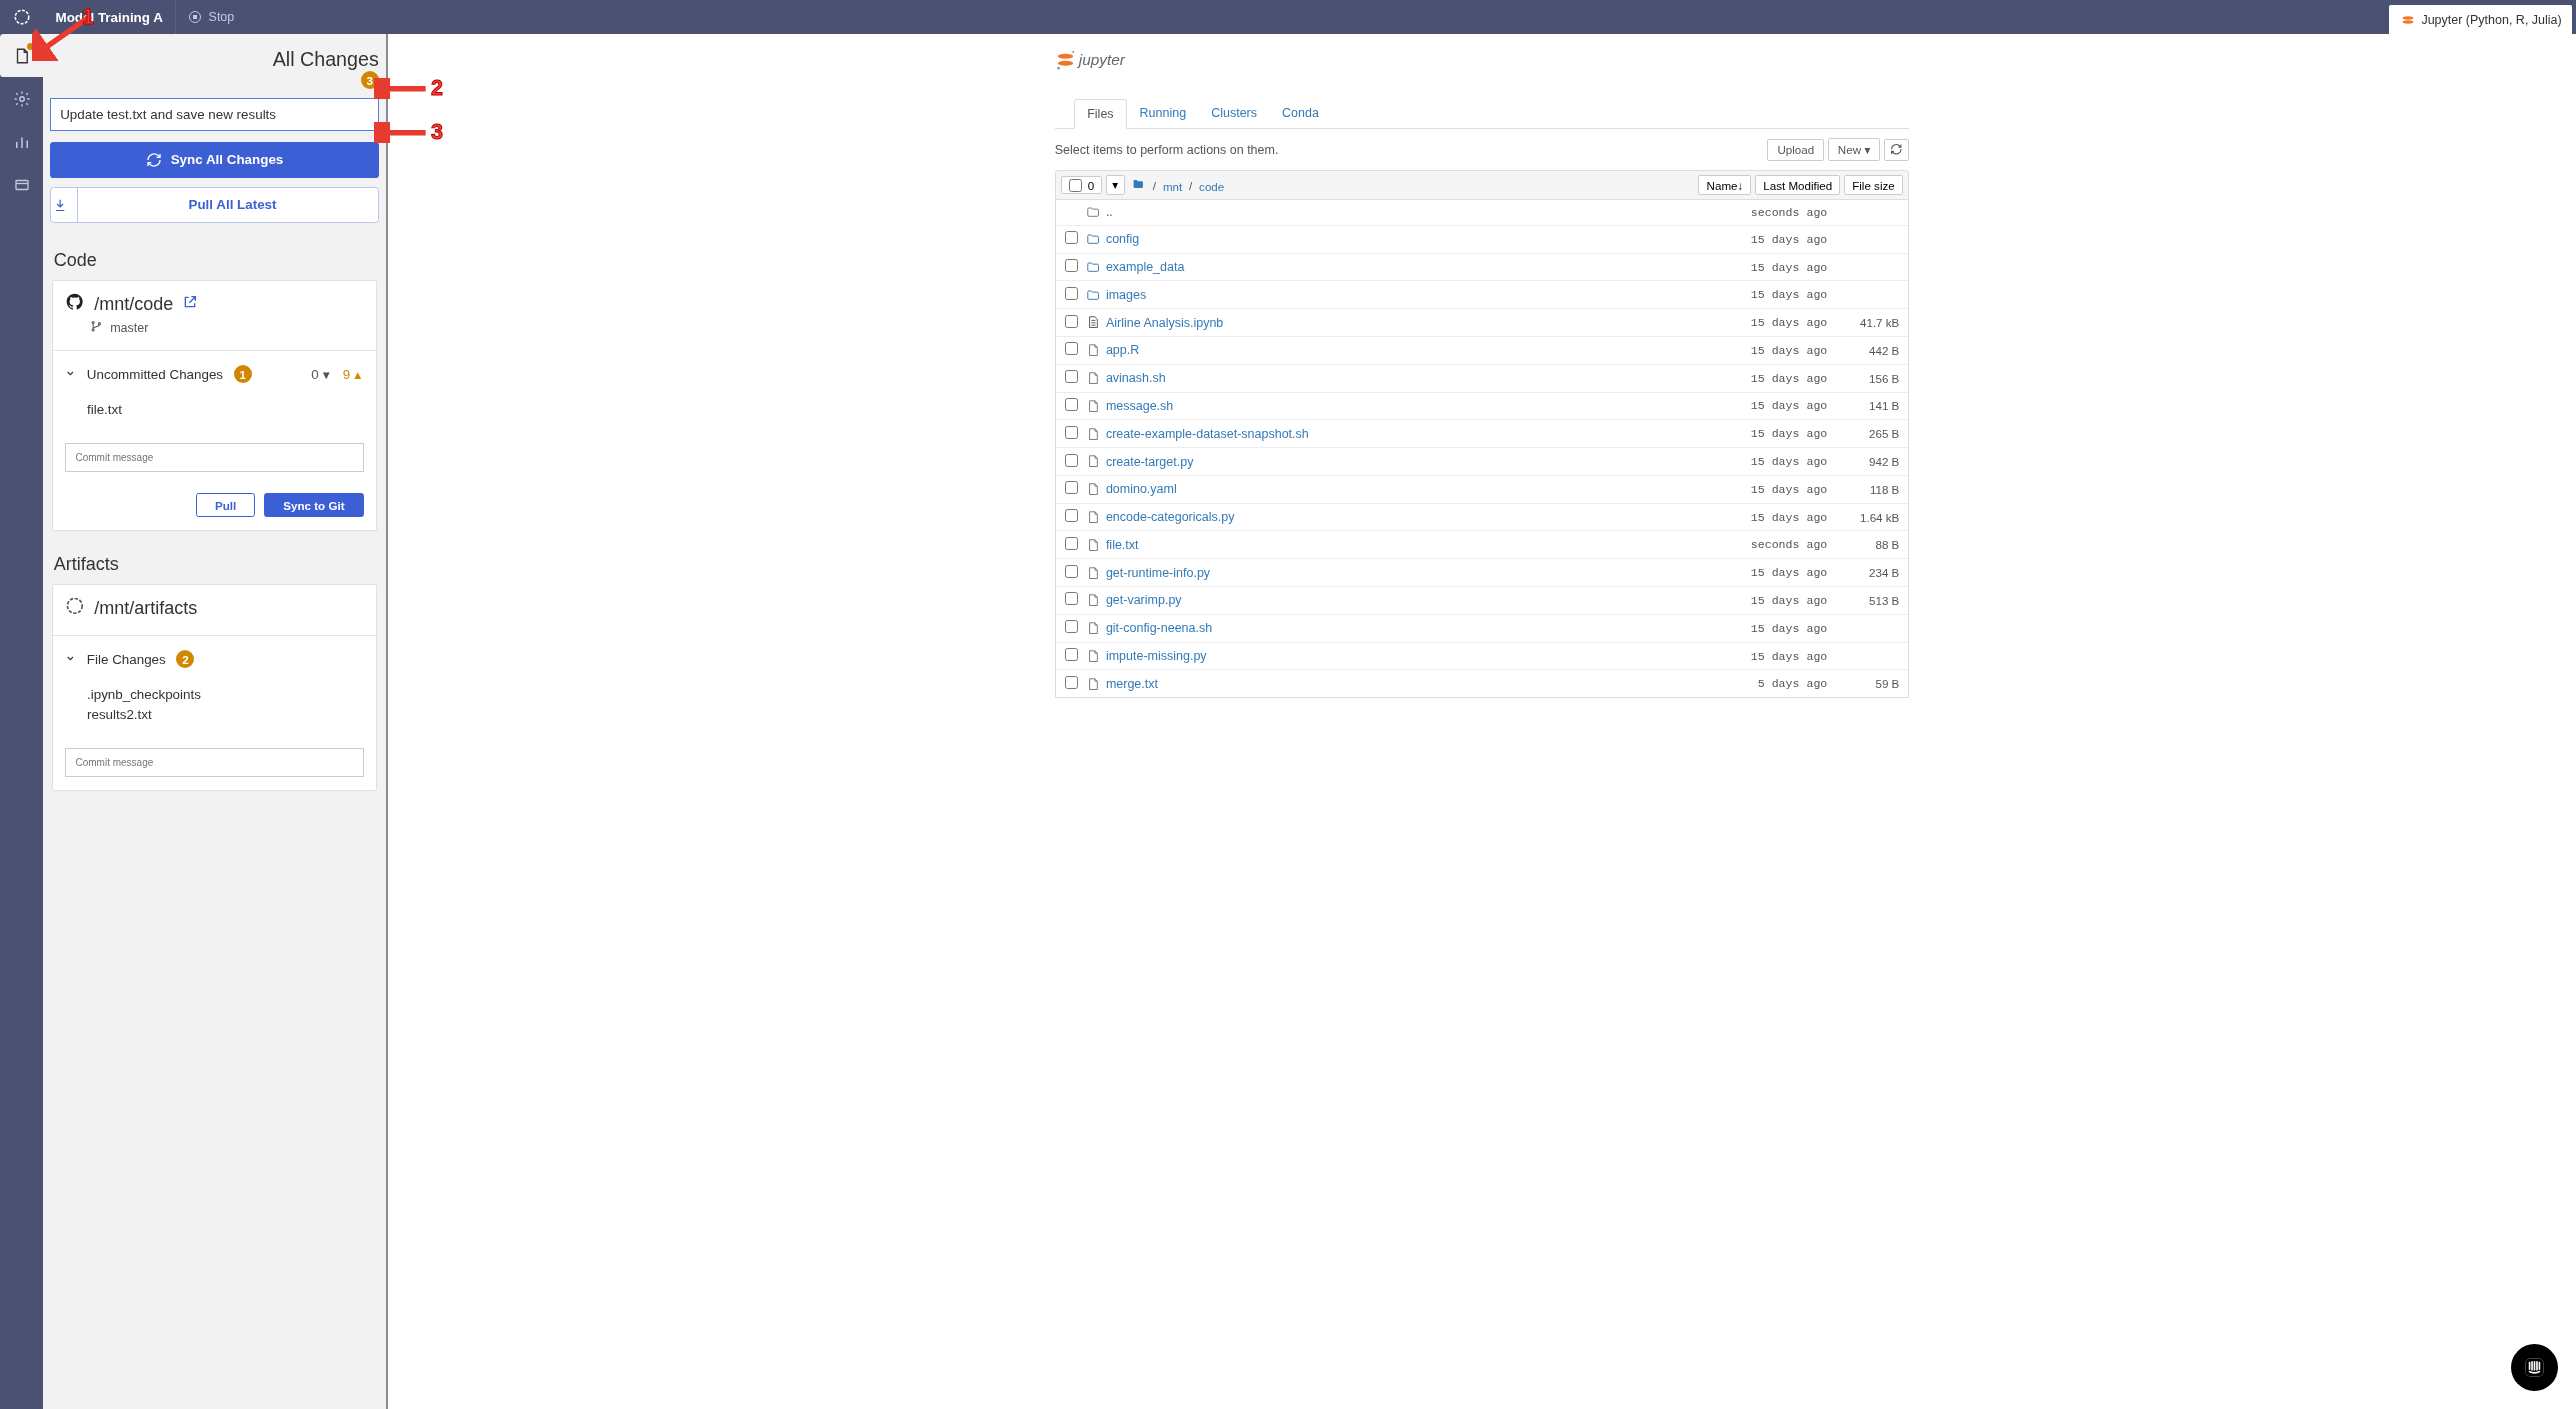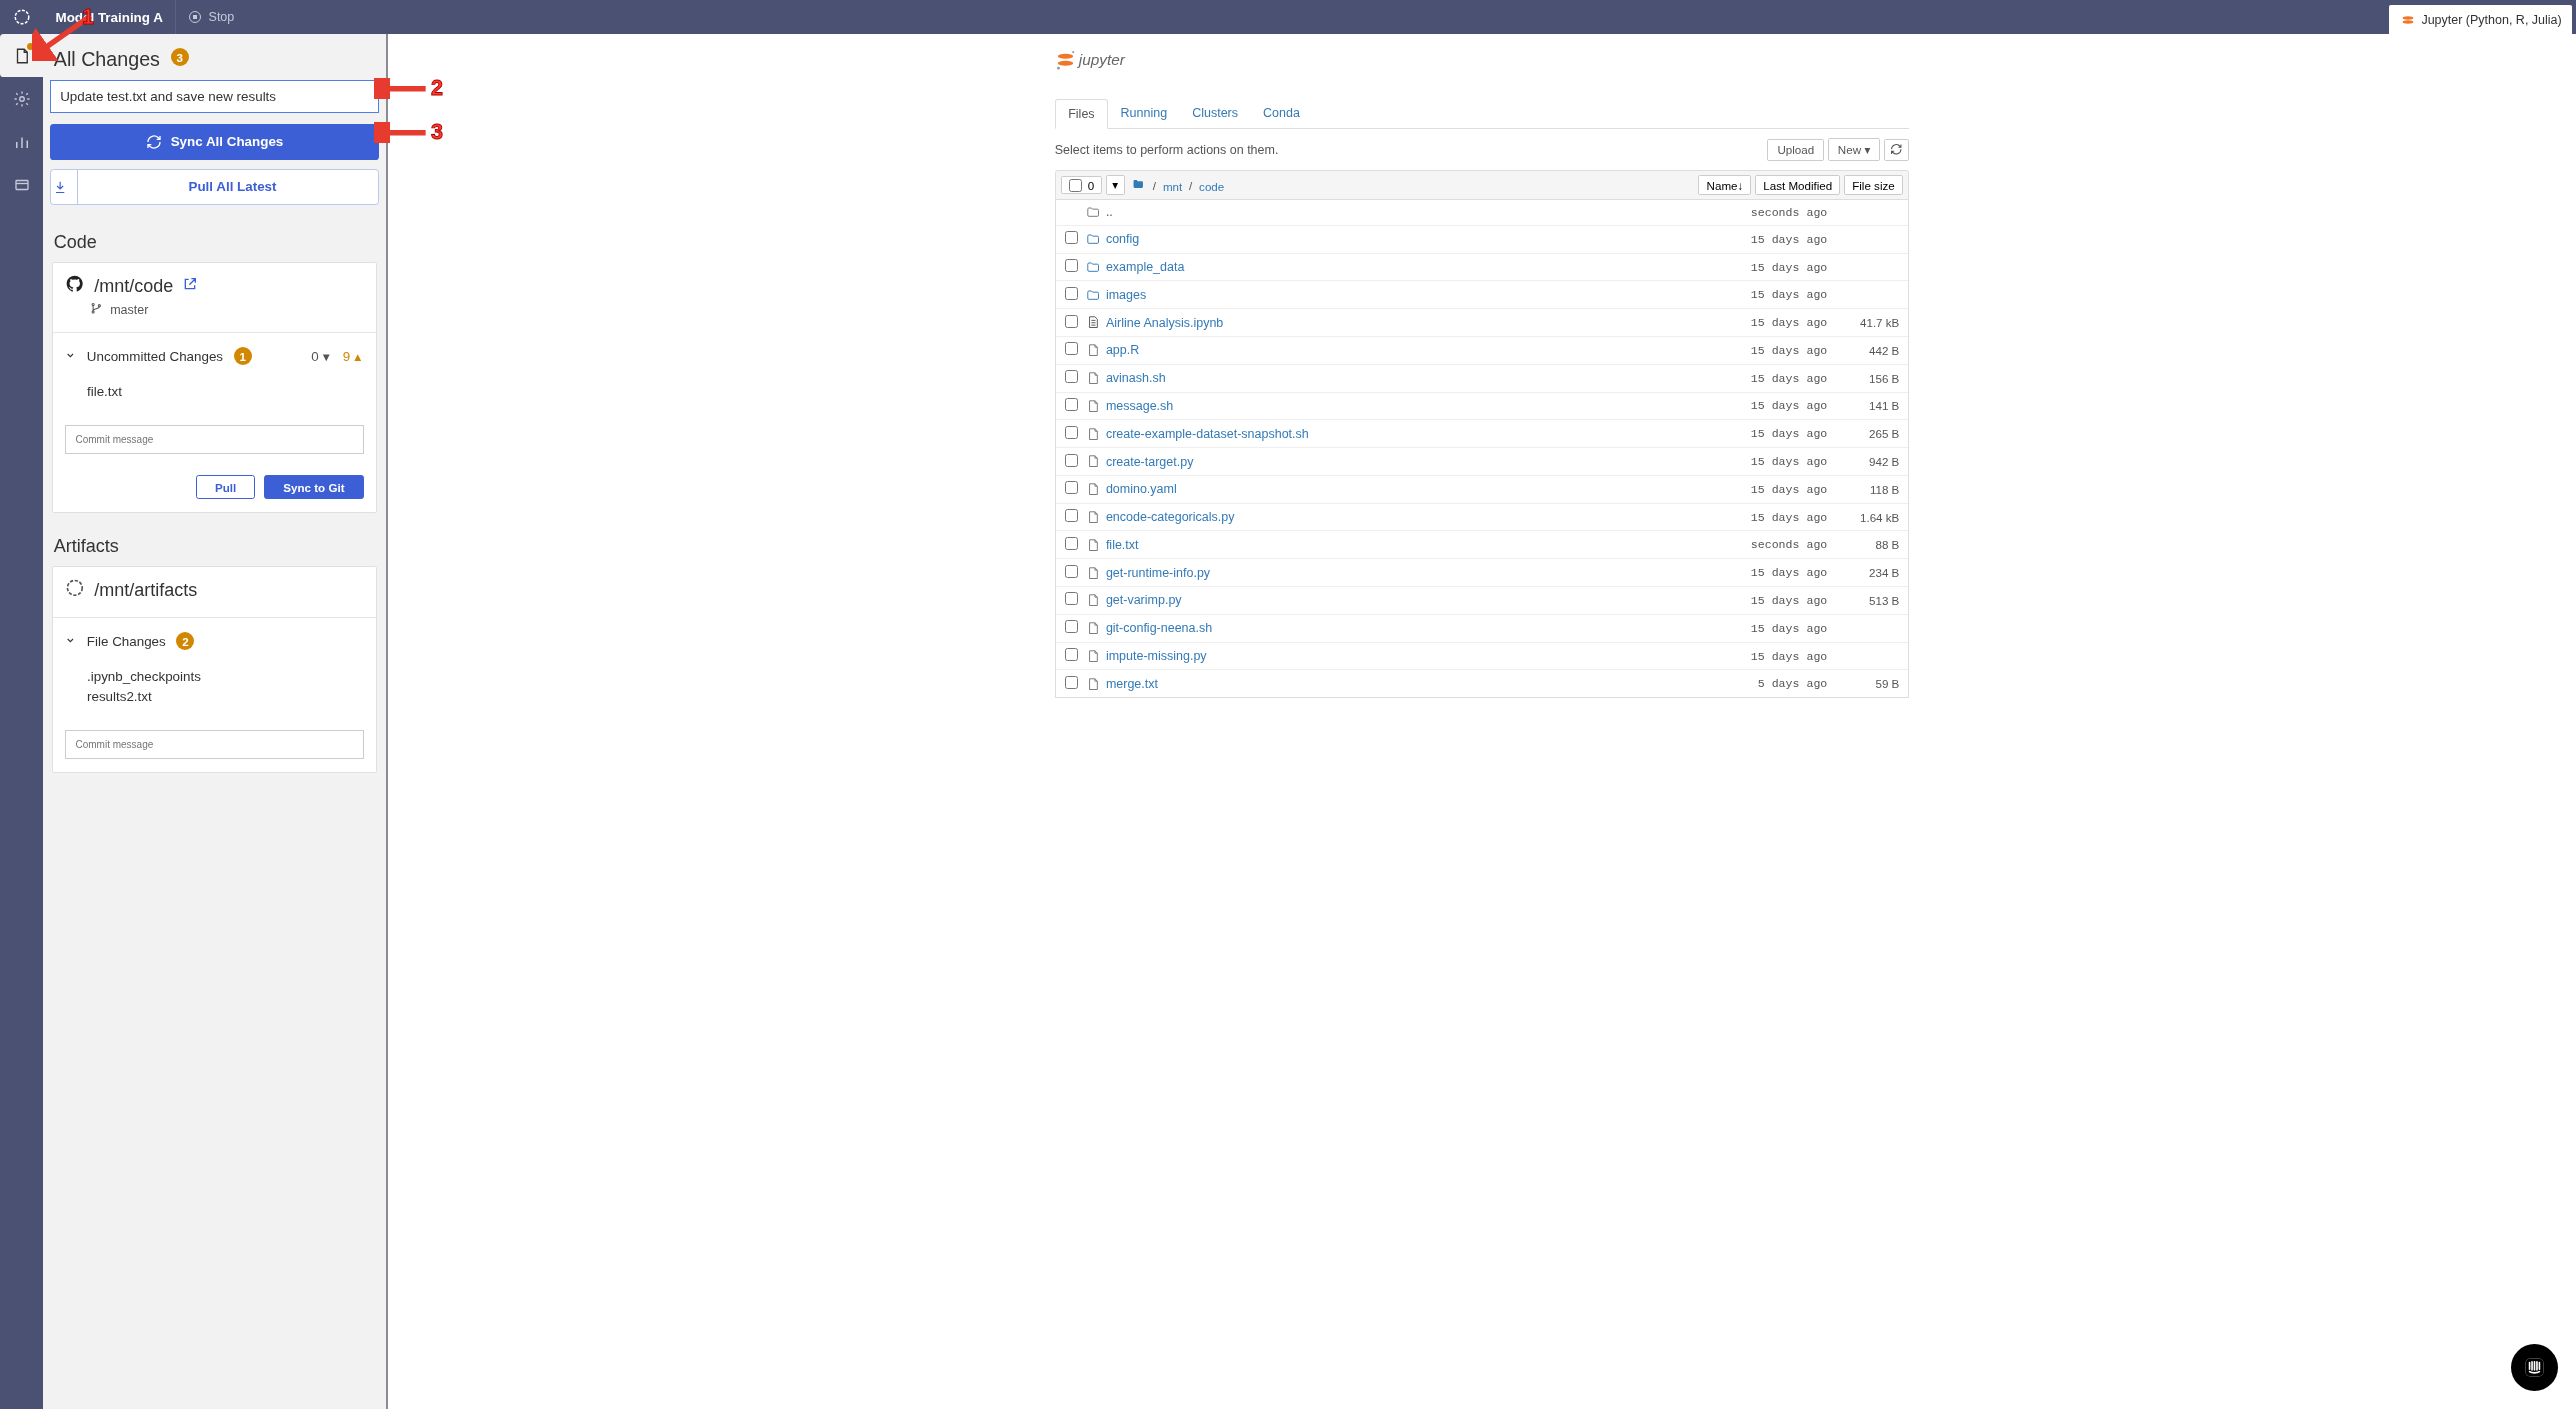--- a/index.html
+++ b/index.html
@@ -22,21 +22,21 @@
 .rail { width: 43px; background: #4b5173; display: flex; flex-direction: column; align-items: center; padding-top: 0; }
 .rail .rail-item { width: 100%; height: 43px; display: flex; align-items: center; justify-content: center; position: relative; }
 .rail .rail-item.active { background: #f2f2f2; border-radius: 3.6px 0 0 3.6px; }
 .rail .rail-item svg { width: 18px; height: 18px; stroke: #c5c9dd; fill: none; }
 .rail .rail-item.active svg { stroke: #333; }
 .rail .dot { width: 7.2px; height: 7.2px; background: #d18700; border-radius: 50%; position: absolute; top: 9px; right: 9px; }
 
 
 .sidebar { width: 345px; background: #f2f2f2; border-right: 2.7px solid #8b8b93; overflow-y: auto; }
 .sidebar-inner { padding: 10.7px 7.2px; }
-.all-changes-hdr { display: flex; align-items: flex-start; padding: 3.6px 0 9px 3.6px; font-size: 19.7px; font-weight: 400; color: #333; }
+.all-changes-hdr { display: flex; align-items: flex-end; padding: 3.6px 0 9px 3.6px; font-size: 19.7px; font-weight: 400; color: #333; flex-direction: column; }
 .badge { background: #d18700; color: #fff; border-radius: 9px; min-width: 18px; height: 18px; display: inline-flex; align-items: center; justify-content: center; font-size: 11.6px; font-weight: 600; margin-left: 10.7px; padding: 0 5.4px;}
 .msg-input { width: 100%; padding: 8px 9px; border: 0.9px solid #4f7fe3; background: #fff; font-size: 13.4px; color: #333; margin-bottom: 10.7px; outline: none; }
 .btn { width: 100%; height: 36px; border-radius: 3.6px; font-size: 13.4px; font-weight: 600; display: flex; align-items: center; justify-content: center; margin-bottom: 9px; cursor: pointer; }
 .btn-primary { background: #3d5fd6; color: #fff; border: none; }
 .btn-primary .icon-slot { margin-right: 9px; display: inline-flex; }
 .btn-outline { background: #fff; color: #3d5fd6; border: 0.9px solid #b9c7ee; }
 .btn-outline .icon-slot { width: 36px; display: inline-flex; justify-content: center; border-right: 0.9px solid #b9c7ee; margin-right: 9px; height: 100%; align-items: center; margin-left: -9px;}
 .btn-outline .label-wrap { flex:1; display:flex; justify-content:center; }
 
 .section-title { font-size: 18px; color: #333; padding: 18px 3.6px 9px; }
@@ -65,21 +65,21 @@
 .btn-sm.outline { background: #fff; border: 0.9px solid #3d5fd6; color: #3d5fd6; }
 .btn-sm.solid { background: #3d5fd6; border: 0.9px solid #3d5fd6; color: #fff; }
 
 
 .main { flex: 1; overflow-y: auto; padding: 0; }
 .jp-wrap { max-width: 894px; margin: 0 auto; padding: 0 19.7px; position: relative;}
 .jp-logo { display: flex; align-items: center; padding: 12.5px 0 5.4px; font-style: italic; }
 .jp-logo svg { width: 98px; height: 27px; }
 .jp-tabs { display: flex; border-bottom: 0.9px solid #ddd; margin-top: 19.7px; }
 .jp-tab { padding: 7.2px 12.5px; font-size: 12.5px; color: #337ab7; cursor: pointer; }
-.jp-tab.active { color: #555; border: 0.9px solid #ddd; border-bottom: 0.9px solid #fff; margin-bottom: -0.9px; background: #fff; border-radius: 2.7px 2.7px 0 0;}
+.jp-tab.active { color: #555; border: 0.9px solid #ddd; border-bottom: 0.9px solid #fff; margin-bottom: -0.9px; background: #fff; border-radius: 2.7px 2.7px 0 0; margin-left: 19px;}
 .jp-toolbar { display: flex; align-items: center; padding: 9px 0; font-size: 12.5px; color: #555; }
 .jp-toolbar .grow { flex: 1; }
 .jp-btn { background: #fff; border: 0.9px solid #ccc; border-radius: 1.8px; padding: 3.6px 9px; font-size: 11.6px; color: #555; margin-left: 3.6px; cursor: pointer; display: inline-flex; align-items: center; }
 .jp-btn .caret { margin-left: 3.6px; }
 .refresh-btn { padding: 3.6px 5.4px; }
 
 .jp-listhdr { background: #f5f5f5; border: 0.9px solid #ddd; display: flex; align-items: center; padding: 3.6px 5.4px; font-size: 11.6px; border-radius: 2.7px 2.7px 0 0;}
 .selcount { border: 0.9px solid #ccc; background: #fff; padding: 1.8px 7.2px; display: inline-flex; align-items: center; border-radius: 1.8px; margin-right: 3.6px;}
 .selcount input[type=checkbox]{ margin-right: 5.4px; }
 .caret-btn { border: 0.9px solid #ccc; background: #fff; padding: 1.8px 5.4px; border-radius: 1.8px; margin-right: 7.2px;}

